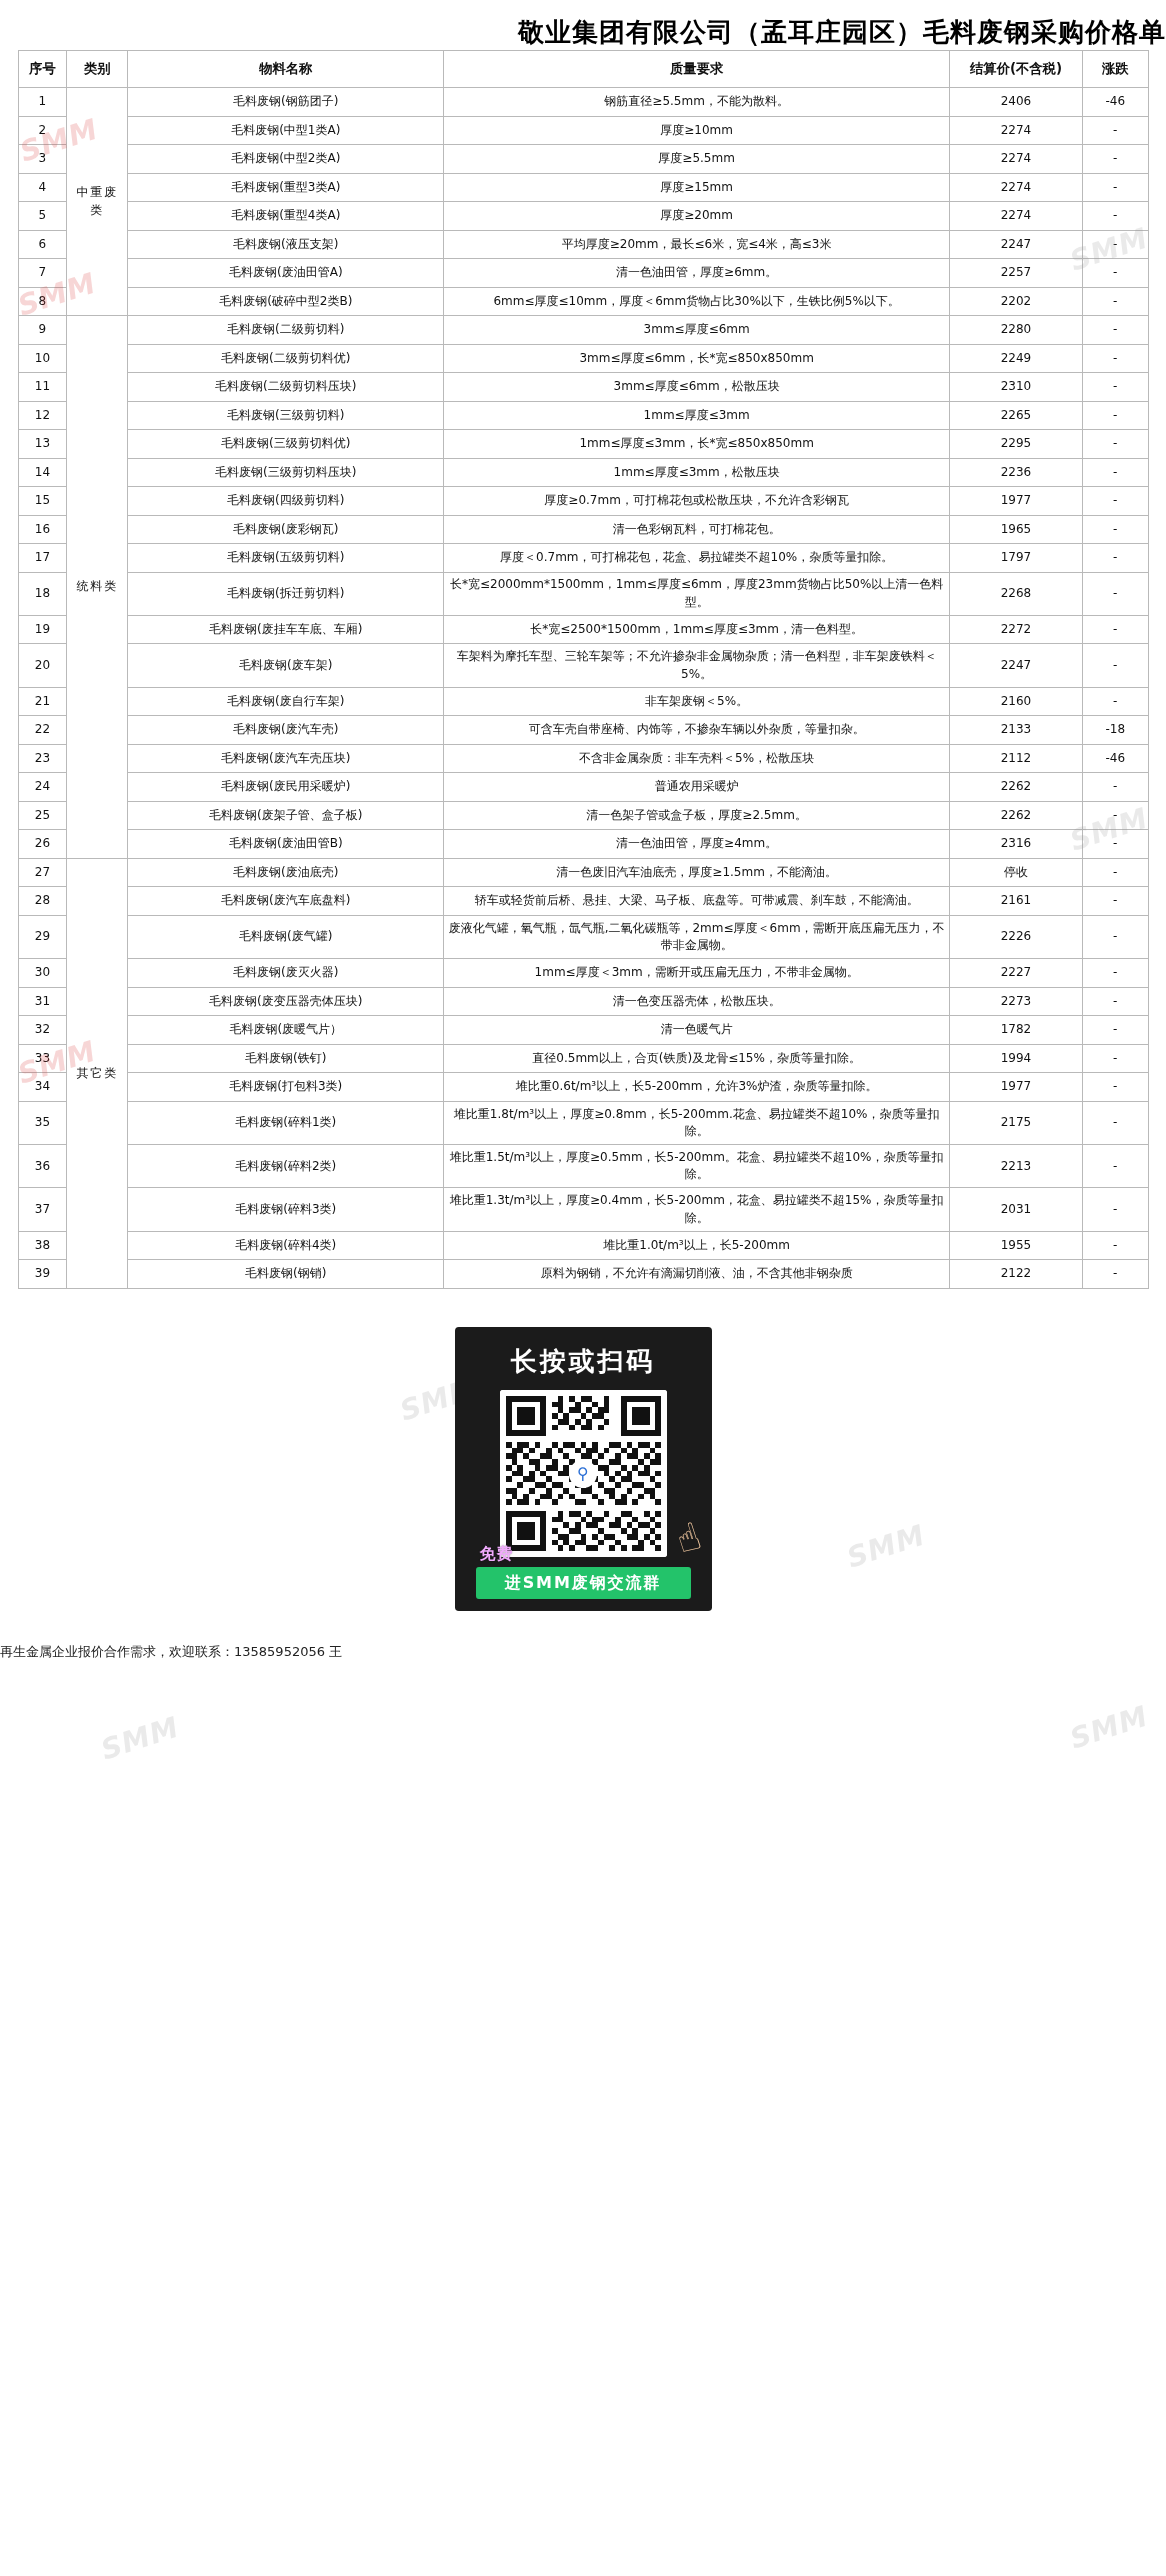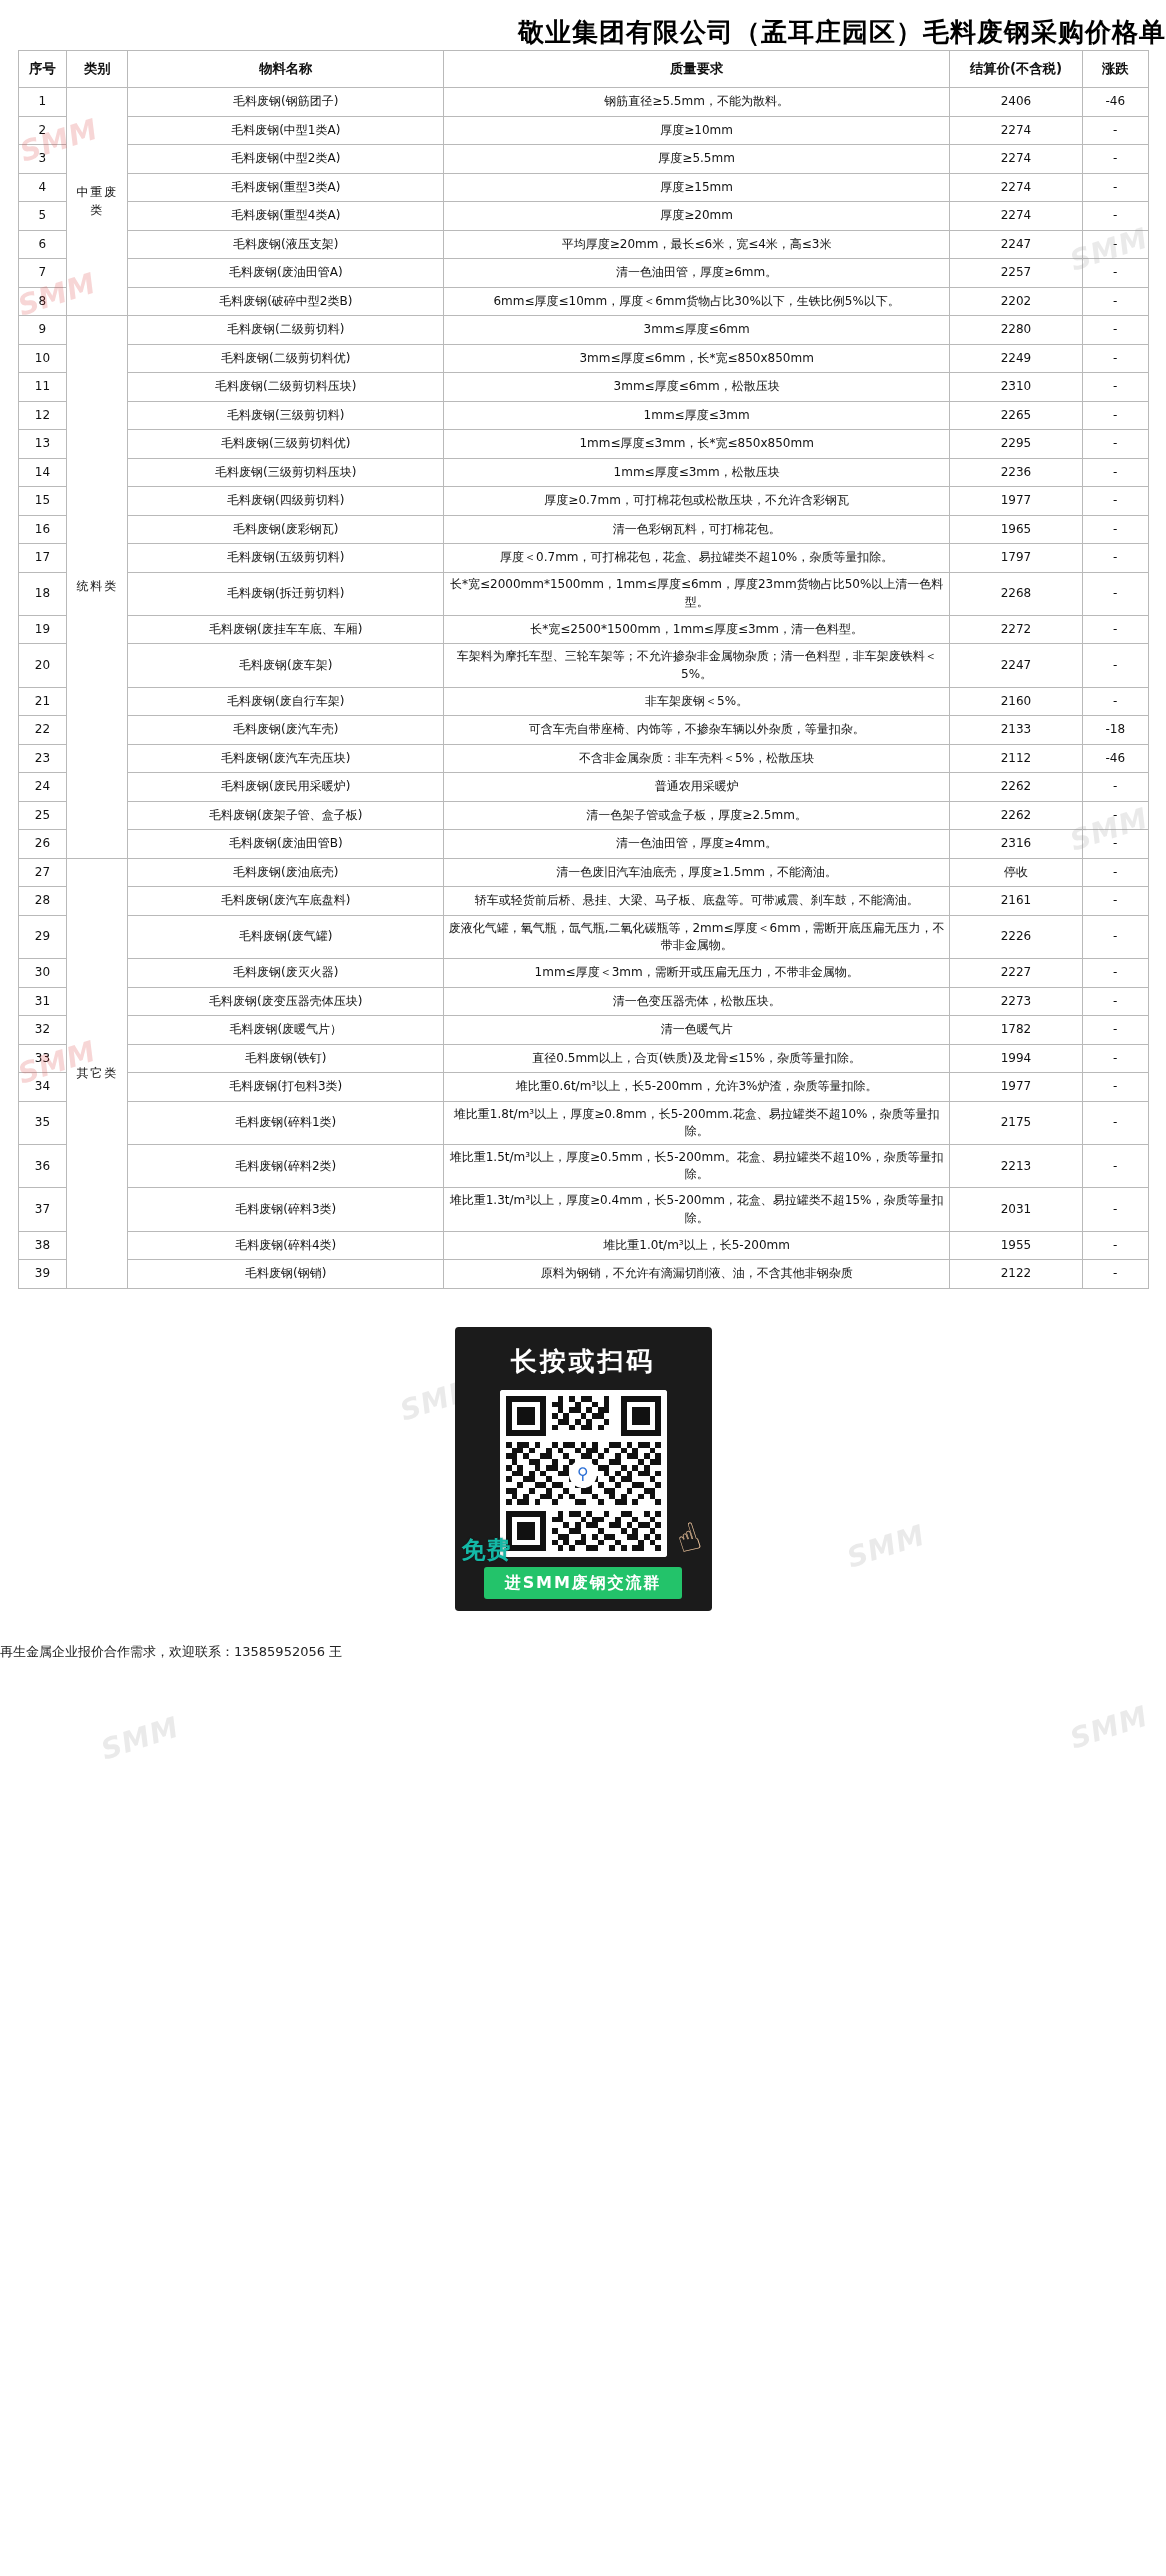--- a/index.html
+++ b/index.html
@@ -94,44 +94,44 @@
   .qrbox .qrsvg{display:block;}
   .qrbox .center-dot{
     position:absolute;left:50%;top:50%;
     width:28.5px;height:28.5px;margin-left:-14.3px;margin-top:-14.3px;
     background:#fff;border-radius:50%;
     display:flex;align-items:center;justify-content:center;
     font-size:16px;color:#2a6fd6;
   }
   .freebadge{
     position:absolute;
-    left:7px;bottom:49px;
-    color:#14b8a6;
-    font-size:24px;
+    left:25px;bottom:49px;
+    color:#f0abfc;
+    font-size:16px;
     font-weight:bold;
     line-height:0.95;
     letter-spacing:1px;
     text-shadow:0 0 1.9px rgba(0,0,0,.4);
   }
   .hand{
     position:absolute;
     right:11.4px;bottom:51px;
     font-size:38px;
     color:#f3c9a0;
     transform:rotate(-18deg);
   }
   .qrfoot{
     margin-top:9.5px;
     background:#23c36a;
     color:#fff;
     font-size:16px;
     font-weight:bold;
     letter-spacing:1.9px;
     padding:5.7px 0;
-    width:198px;
+    width:215px;
     margin-left:auto;margin-right:auto;
     border-radius:2.9px;
   }
   .footnote{
     text-align:left;
     font-size:13px;
     color:#222;
     margin-top:32px;
   }
   

